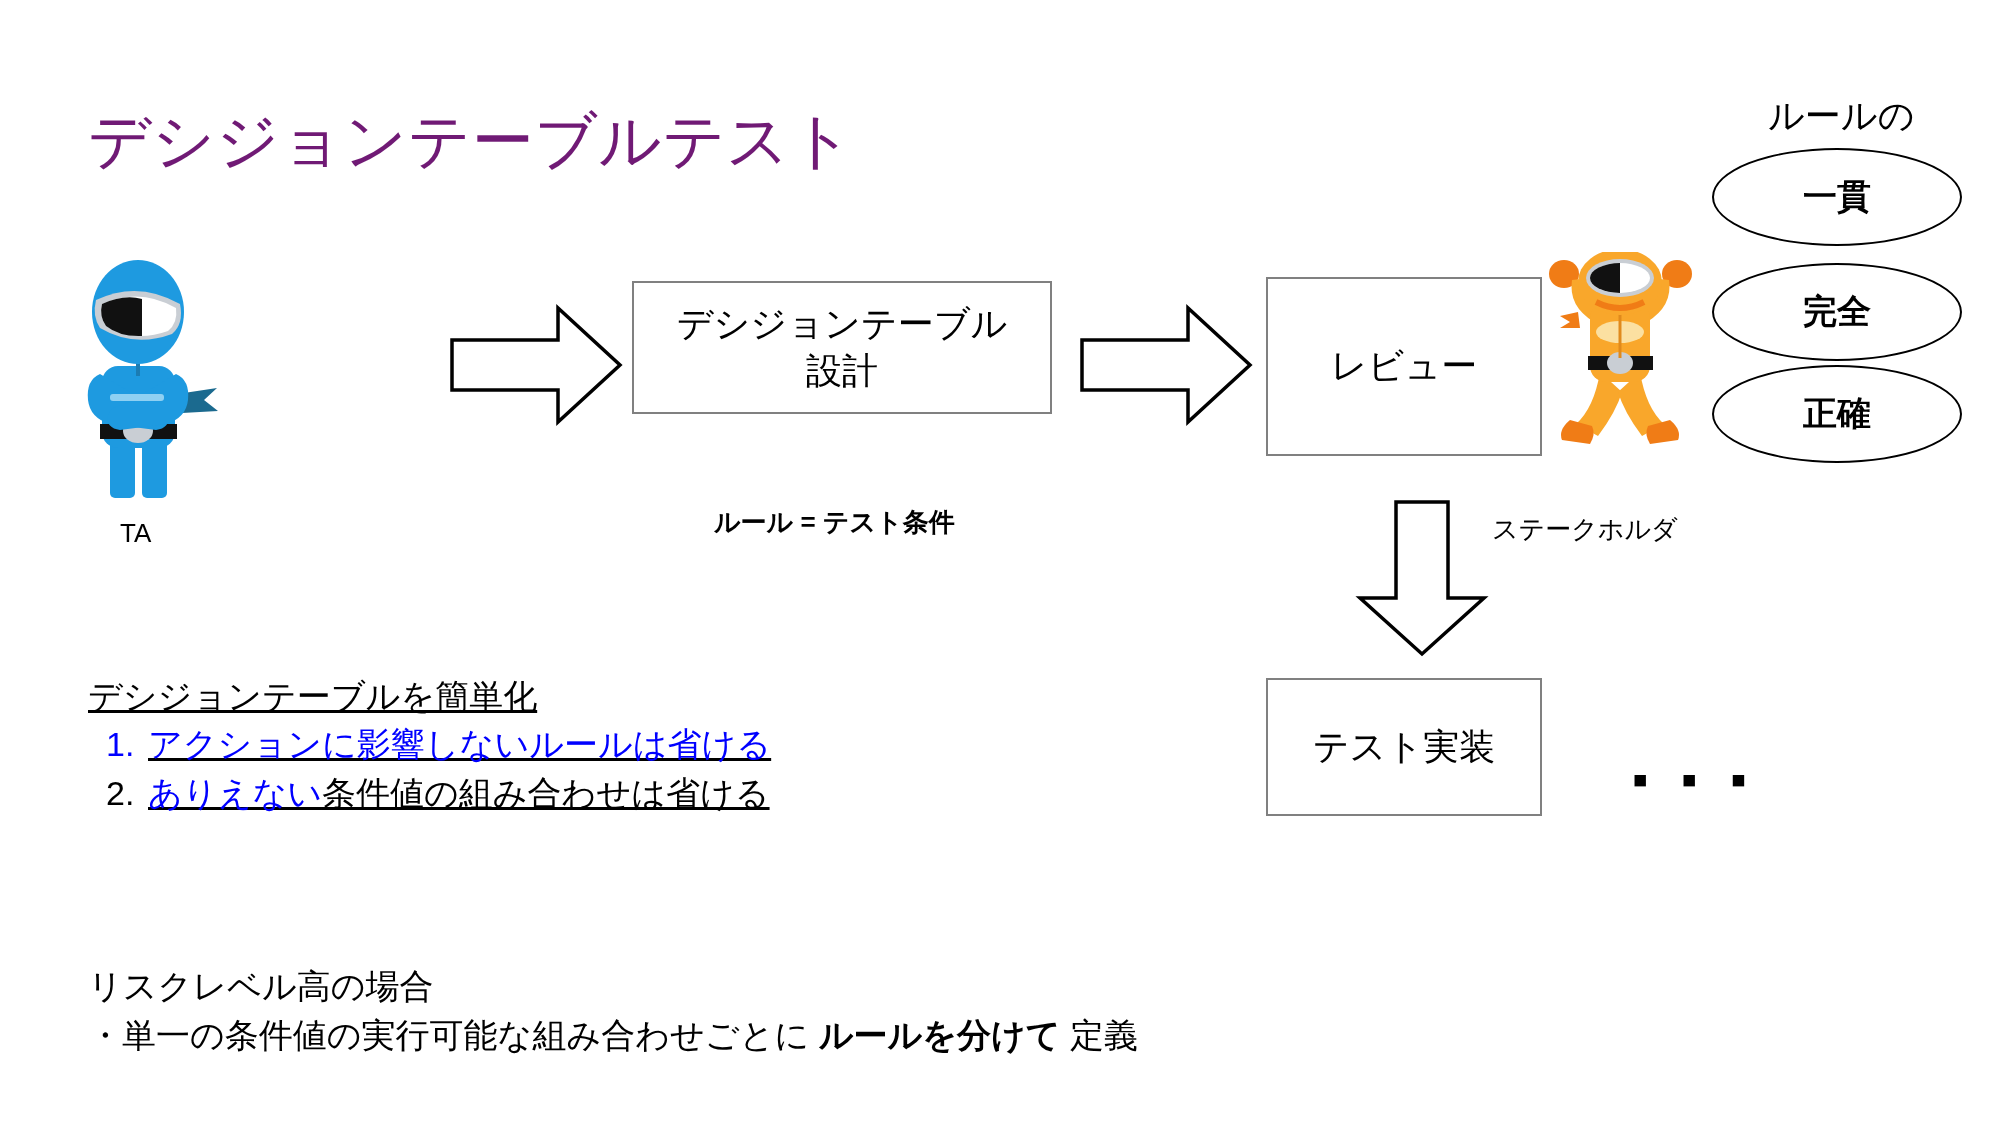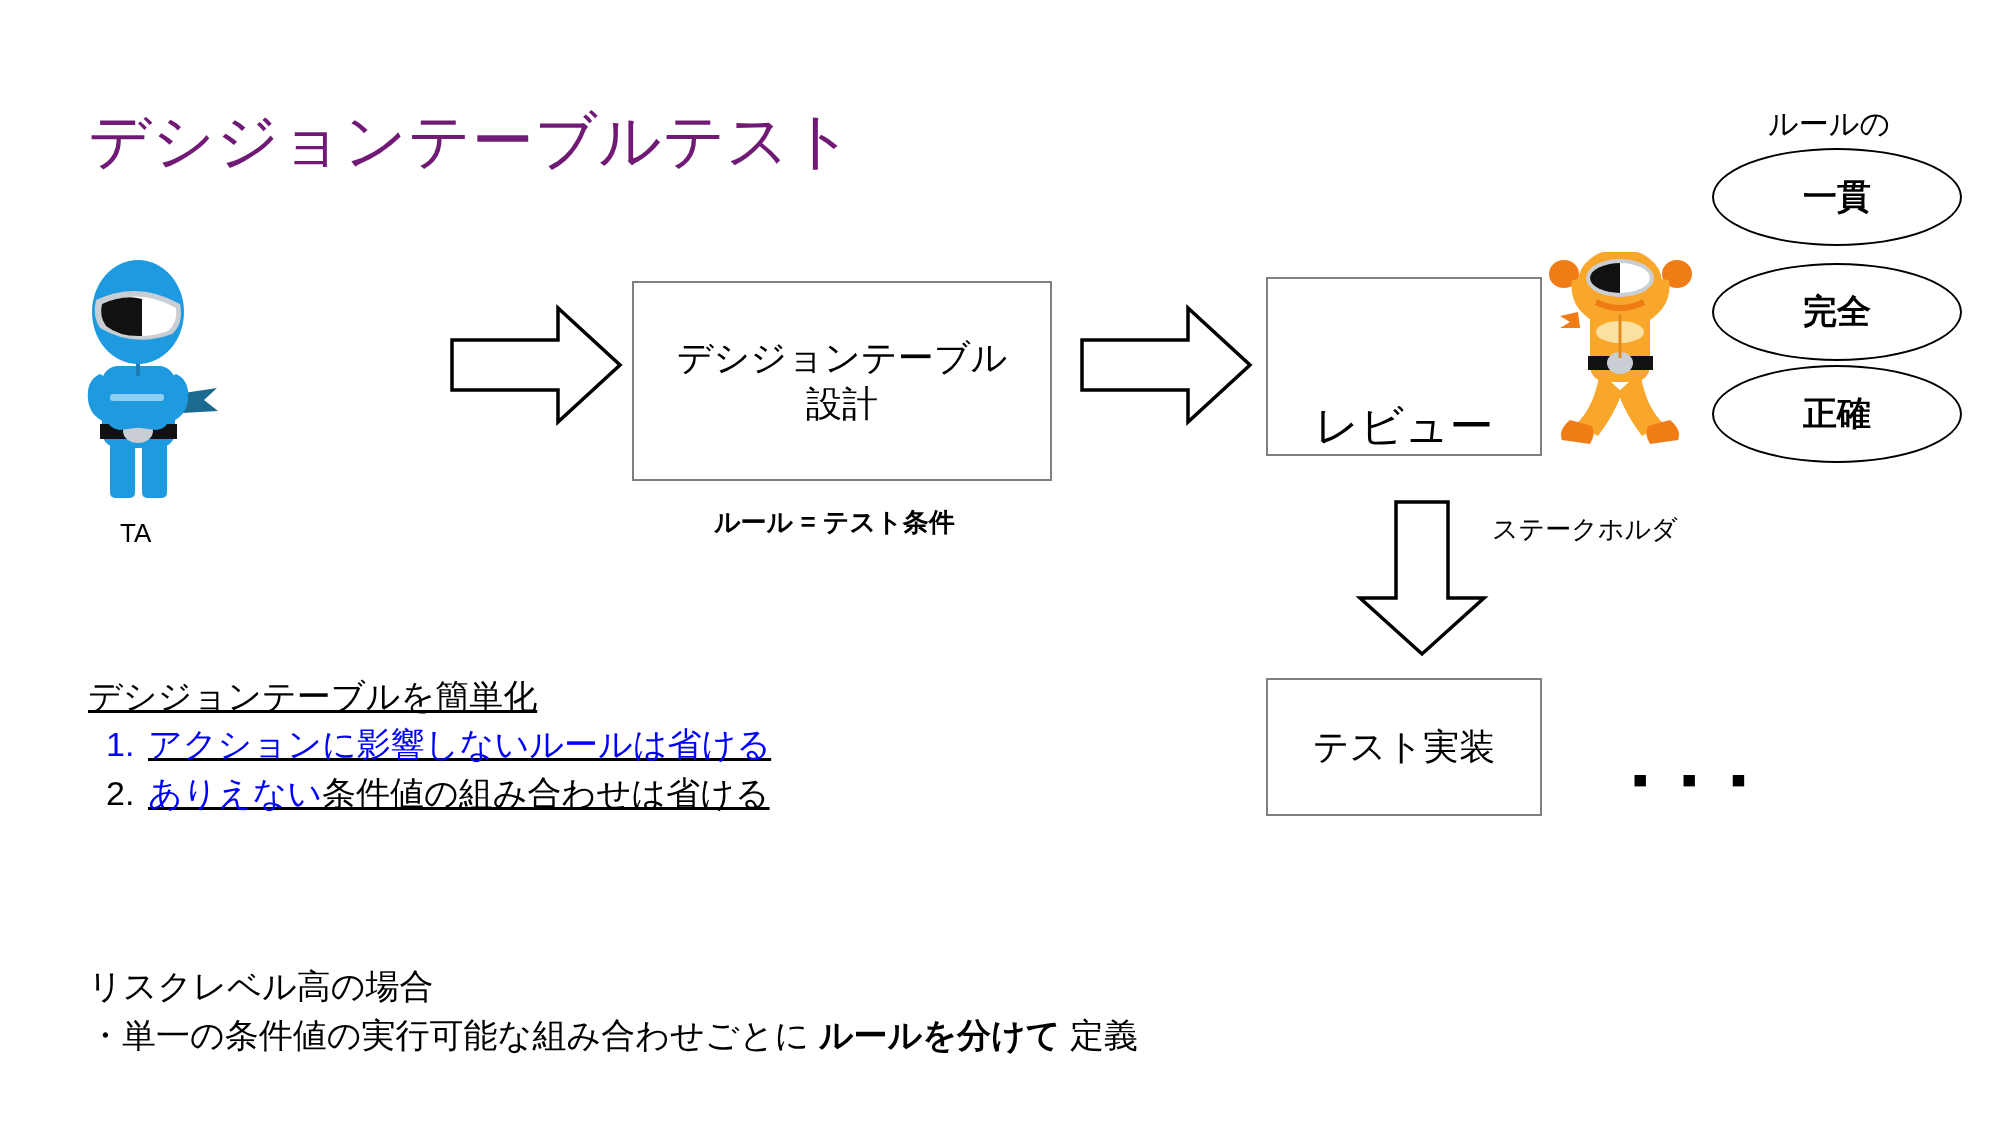--- a/index.html
+++ b/index.html
@@ -64,32 +64,31 @@
     width: 35px;
     height: 35px;
     background: linear-gradient(to bottom left, #ffffff 49.3%, #000 49.3%, #000 51.3%, #ffffff 51.3%);
   }
   .box-spec .ptext { position: relative; z-index: 3; }
 
   .box-design {
     left: 632px;
     top: 281px;
     width: 420px;
-    height: 200px;
+    height: 133px;
     border: 2px solid #808080;
     font-size: 36px;
   }
   .box-review {
     left: 1266px;
     top: 277px;
     width: 276px;
     height: 179px;
     border: 2px solid #808080;
-    font-size: 44px;
-    align-items: flex-end;
+    font-size: 36px;
   }
   .box-impl {
     left: 1266px;
     top: 678px;
     width: 276px;
     height: 138px;
     border: 2px solid #808080;
     font-size: 36px;
   }
 
@@ -122,22 +121,22 @@
     left: 1632px;
     top: 752px;
     font-size: 46px;
     letter-spacing: 10px;
     white-space: nowrap;
   }
 
   
   .rule-of-label {
     left: 1768px;
-    top: 104px;
-    font-size: 30px;
+    top: 92px;
+    font-size: 36px;
     white-space: nowrap;
   }
   .ellipse {
     box-sizing: border-box;
     width: 250px;
     height: 98px;
     border: 2.5px solid #000;
     border-radius: 50%;
     background: #ffffff;
     display: flex;

